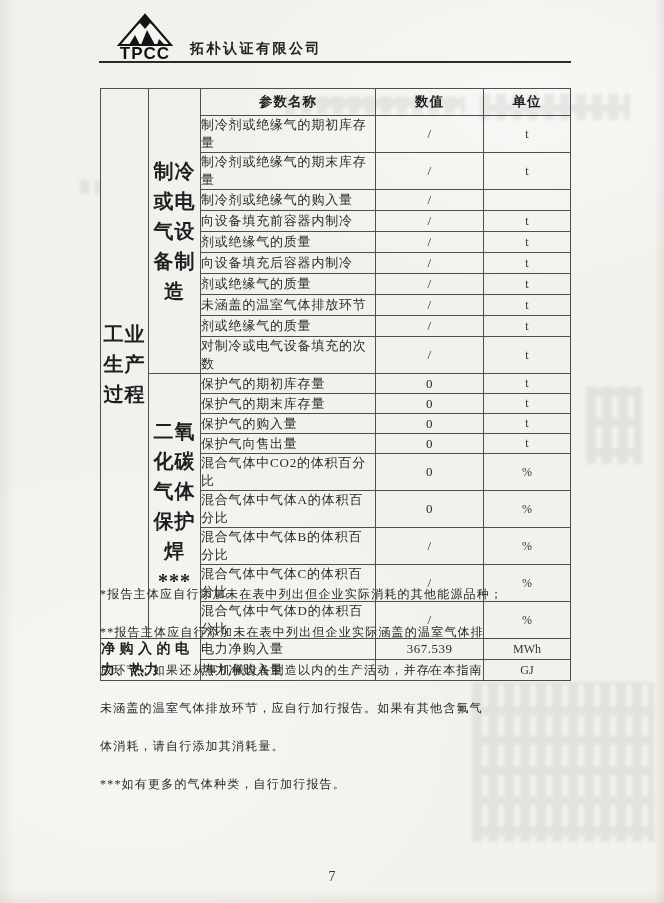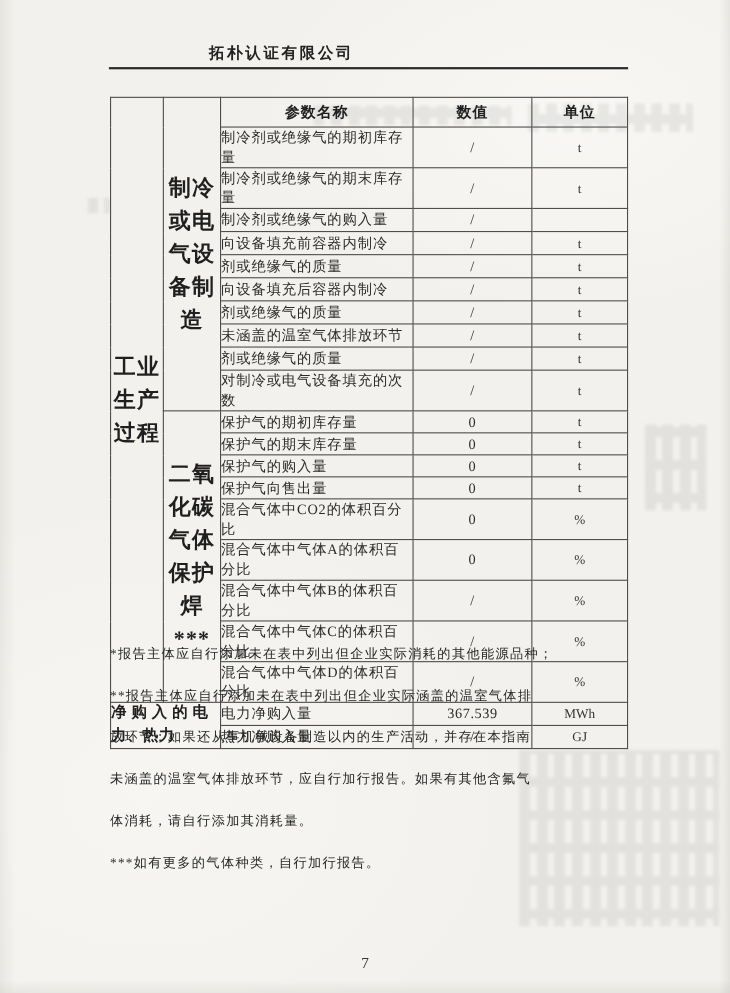--- a/index.html
+++ b/index.html
@@ -64,20 +64,30 @@
     background:repeating-linear-gradient(90deg,#6e6e6e 0 9px,transparent 9px 15px);}
   .bleed.rows{background:
     repeating-linear-gradient(0deg,transparent 0 7px,#777 7px 16px,transparent 16px 30px),
     repeating-linear-gradient(90deg,#777 0 10px,transparent 10px 16px);}
 </style>
 </head>
 <body>
 
 <div class="page">
 
+  <div class="logo">
+    <svg width="56" height="34" viewBox="0 0 56 34">
+      <polygon points="28,2 54,32 2,32" fill="#f6f5f2" stroke="#141414" stroke-width="2.2"></polygon>
+      <polygon points="28,2 37,13 33,10 28,16 23,10 19,13" fill="#141414"></polygon>
+      <polygon points="24,32 30,17 38,32" fill="#141414"></polygon>
+      <polygon points="12,32 18,22 23,32" fill="#141414"></polygon>
+      <polygon points="40,32 42,26 48,32" fill="#141414"></polygon>
+    </svg>
+    <span class="tpcc">TPCC</span>
+  </div>
   <div class="company">拓朴认证有限公司</div>
   <div class="hrule"></div>
 
   <div class="bleed rows" style="left:285px;top:96px;width:180px;height:18px;"></div>
   <div class="bleed rows" style="left:480px;top:94px;width:150px;height:26px;"></div>
   <div class="bleed" style="left:80px;top:180px;width:20px;height:14px;"></div>
   <div class="bleed rows" style="left:586px;top:386px;width:56px;height:78px;"></div>
   <div class="bleed rows" style="left:472px;top:682px;width:182px;height:160px;"></div>
 
   <table class="main">

